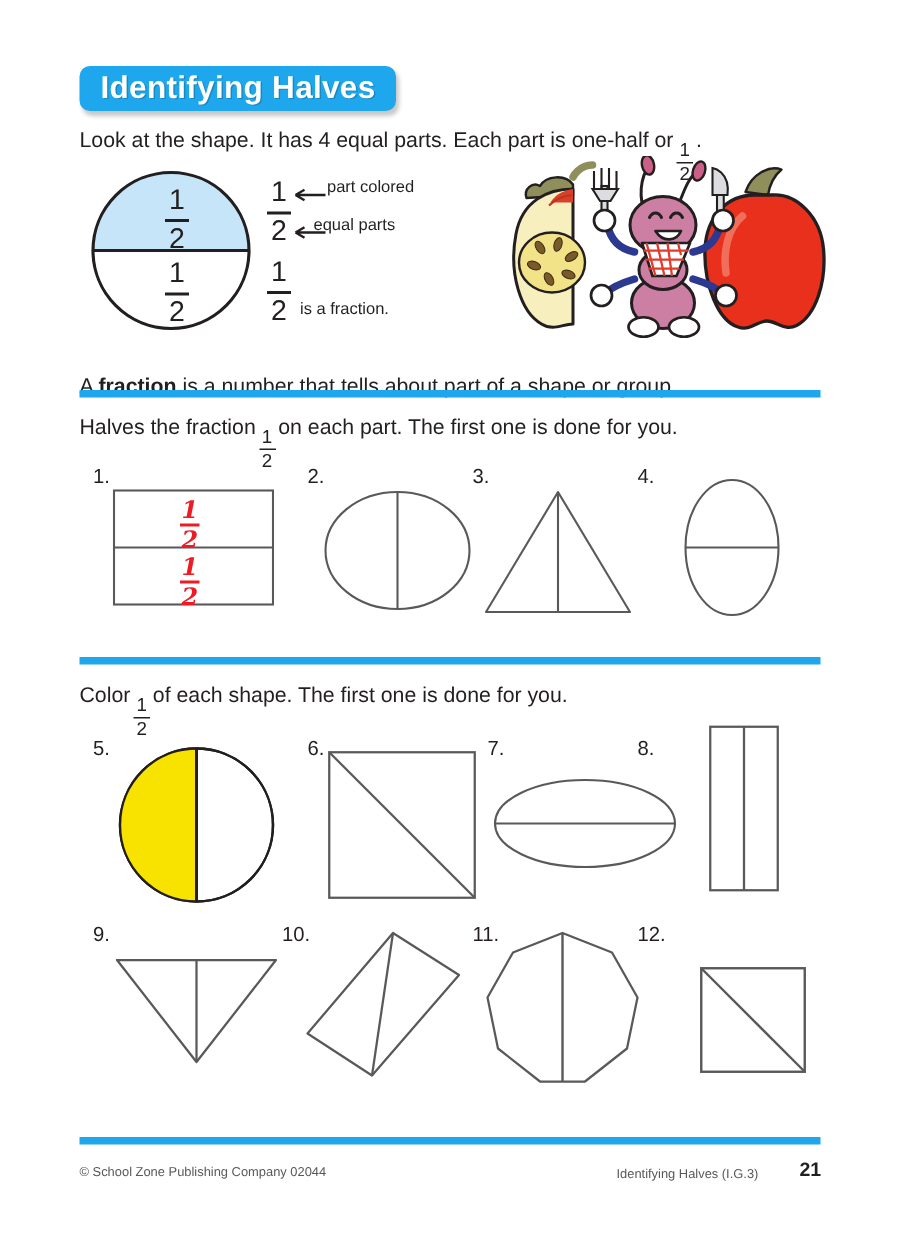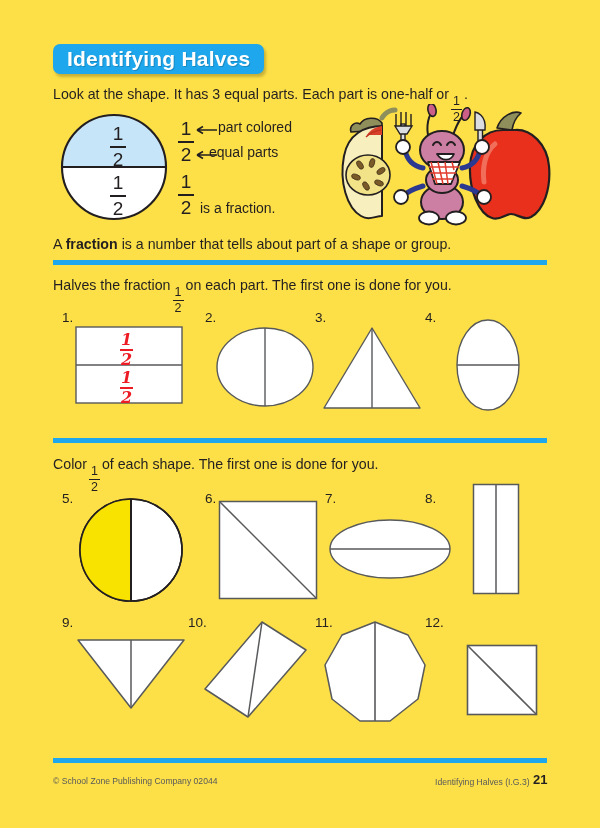--- a/index.html
+++ b/index.html
@@ -7,21 +7,21 @@
     padding: 0;
     background: #b8b8b8;
   }
   body {
     font-family: "Liberation Sans", sans-serif;
   }
   #page {
     position: relative;
     width: 600px;
     height: 828px;
-    background: #fde047;
+    background: #ffffff;
     overflow: hidden;
     box-sizing: border-box;
   }
 
   
   .title-bar {
     position: absolute;
     left: 53px;
     top: 44px;
     height: 30px;
@@ -104,21 +104,21 @@
   
   .example-circle {
     position: absolute;
     left: 60px;
     top: 113px;
     width: 108px;
     height: 108px;
   }
   .annot {
     position: absolute;
-    font-size: 14px;
+    font-size: 11px;
     color: #231f20;
     white-space: nowrap;
   }
 
   
   .illustration {
     position: absolute;
     left: 325px;
     top: 104px;
     width: 232px;
@@ -169,21 +169,21 @@
 </head>
 <body>
 
 <div id="page">
 
   <div class="title-bar">
     <span class="title-text">Identifying Halves</span>
   </div>
 
   <div class="body-text" style="left:53px; top:87px;">
-    <span>Look at the shape. It has 3 equal parts. Each part is one-half or</span><span class="frac">
+    <span>Look at the shape. It has 4 equal parts. Each part is one-half or</span><span class="frac">
         <span class="num">1</span>
         <span class="bar"></span>
         <span class="den">2</span>
       </span><span>.</span>
   </div>
 
   <svg class="example-circle" viewBox="0 0 108 108">
     <path d="M 54 2 A 52 52 0 0 0 54 106 A 52 52 0 0 0 54 2 Z" fill="#ffffff" stroke="none"></path>
     <path d="M 2 54 A 52 52 0 0 1 106 54 Z" fill="#c6e5f8" stroke="none"></path>
     <circle cx="54" cy="54" r="52" fill="none" stroke="#231f20" stroke-width="2.1"></circle>
@@ -287,21 +287,21 @@
       <circle cx="78" cy="43" r="7" fill="#ffffff" stroke="#231f20" stroke-width="1.8"></circle>
       <circle cx="157" cy="43" r="7" fill="#ffffff" stroke="#231f20" stroke-width="1.8"></circle>
       <circle cx="76" cy="93" r="7" fill="#ffffff" stroke="#231f20" stroke-width="1.8"></circle>
       <circle cx="159" cy="93" r="7" fill="#ffffff" stroke="#231f20" stroke-width="1.8"></circle>
 
       <ellipse cx="104" cy="114" rx="10" ry="6.5" fill="#ffffff" stroke="#231f20" stroke-width="1.8"></ellipse>
       <ellipse cx="131" cy="114" rx="10" ry="6.5" fill="#ffffff" stroke="#231f20" stroke-width="1.8"></ellipse>
     </g>
   </svg>
 
-  <div class="body-text" style="left:53px; top:237px;">
+  <div class="body-text" style="left:53px; top:251px;">
     <span>A</span>
     <b>fraction</b>
     <span>is a number that tells about part of a shape or group.</span>
   </div>
 
   <div class="rule" style="top:260px;"></div>
 
   <div class="body-text" style="left:53px; top:278px;">
     <span>Halves the fraction</span><span class="frac">
         <span class="num">1</span>
@@ -400,16 +400,16 @@
 
   <div class="item-num" style="left:425px; top:615px;">12.</div>
   <svg class="shape" style="left:466px; top:644px; width:72px; height:72px;" viewBox="0 0 72 72">
     <rect x="1.5" y="1.5" width="69" height="69" fill="#ffffff" stroke="#58595b" stroke-width="1.6"></rect>
     <line x1="1.5" y1="1.5" x2="70.5" y2="70.5" stroke="#58595b" stroke-width="1.6"></line>
   </svg>
 
   <div class="rule" style="top:758px;"></div>
 
   <div class="footer-text" style="left:53px; top:776px;">© School Zone Publishing Company 02044</div>
-  <div class="footer-text" style="left:411px; top:777px;margin-left:24px;">Identifying Halves (I.G.3)</div>
+  <div class="footer-text" style="left:411px; top:777px;">Identifying Halves (I.G.3)</div>
   <div class="footer-page" style="left:533px; top:772px;">21</div>
 
 </div>
 
 </body></html>

